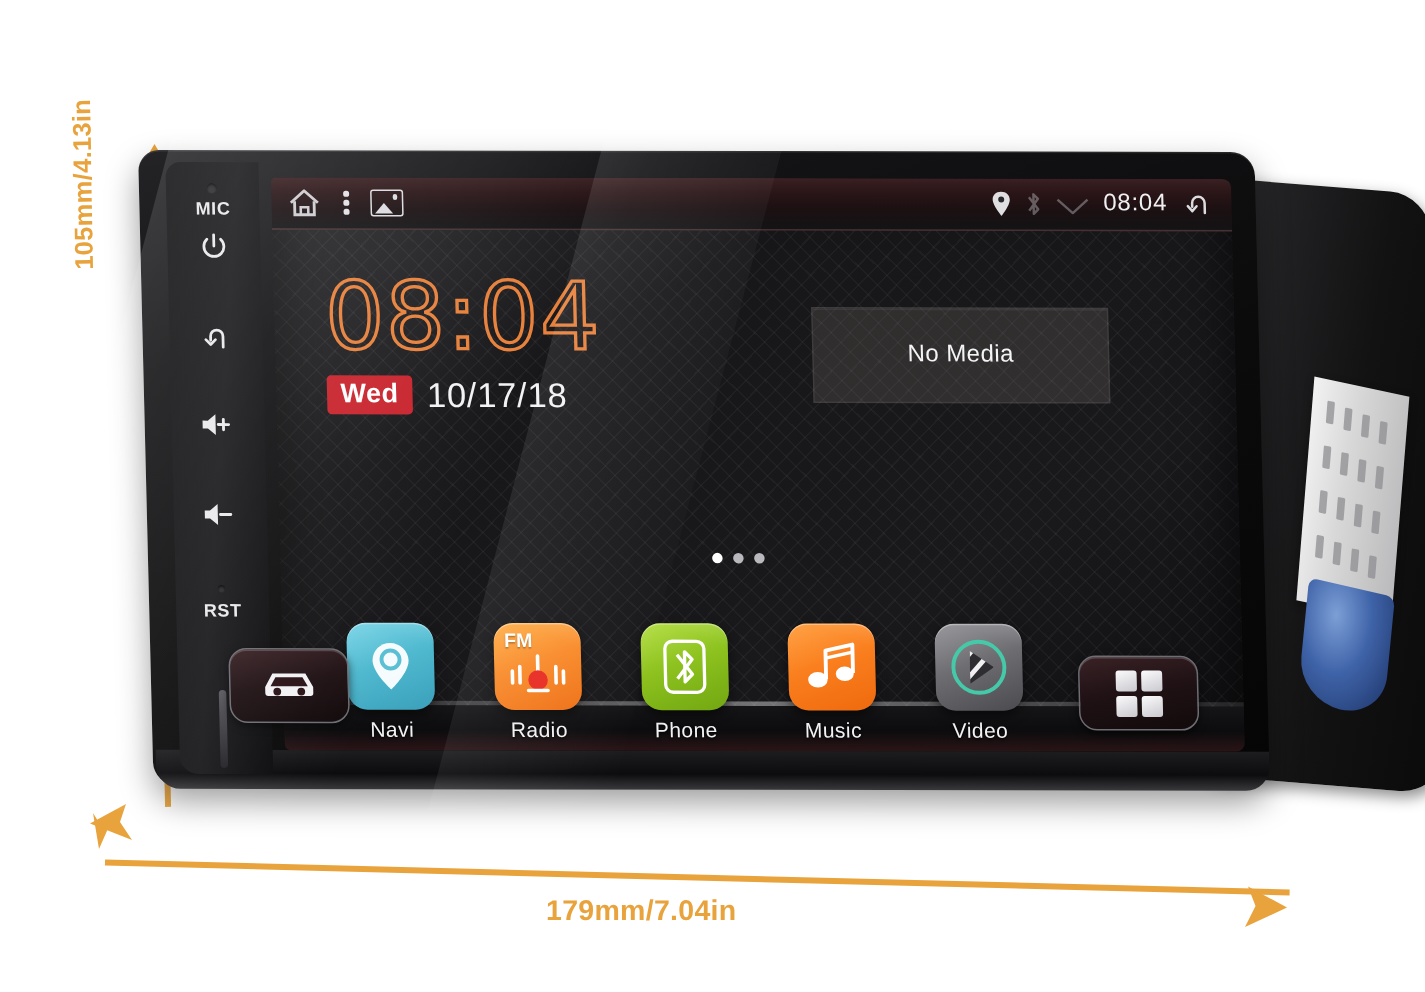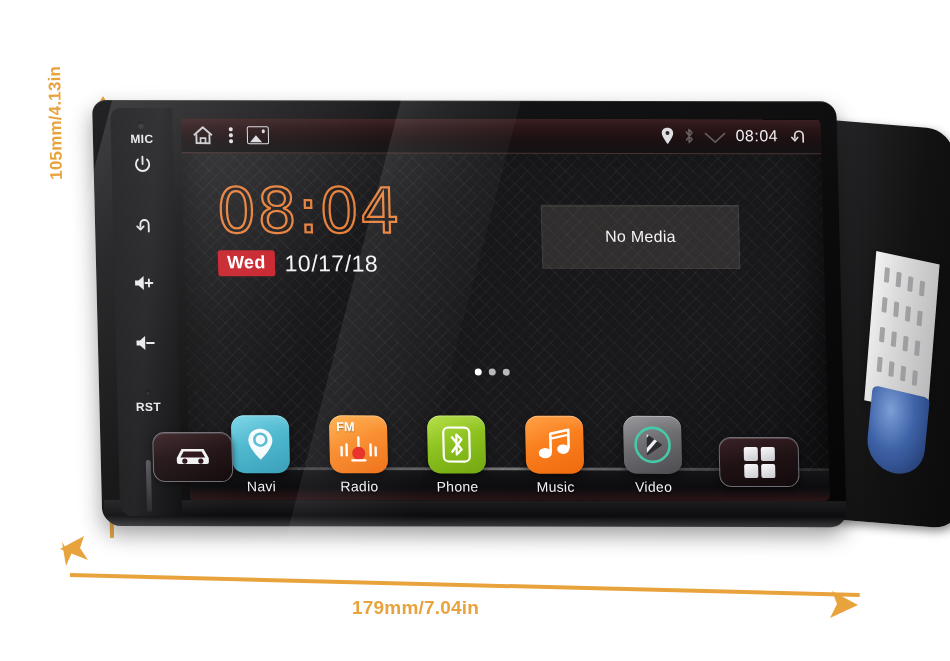--- a/index.html
+++ b/index.html
@@ -15,21 +15,21 @@
              transform:rotate(-1.2deg);transform-origin:top center;}
   #vdim-arrow-top{position:absolute;left:92px;top:96px;width:22px;height:20px;}
   #vdim-arrow-bot{position:absolute;left:58px;top:528px;width:42px;height:40px;}
   #vdim-label{left:47px;top:180px;font-size:17px;
               transform:rotate(-90deg) rotate(-1deg);transform-origin:left top;
               letter-spacing:.2px;}
 
   #hdim-line{left:70px;top:573px;width:790px;height:4px;
              transform:rotate(1.45deg);transform-origin:left center;}
   #hdim-arrow-right{position:absolute;left:816px;top:583px;width:44px;height:40px;}
-  #hdim-label{left:352px;top:597px;font-size:19px;letter-spacing:.2px;}
+  #hdim-label{left:364px;top:597px;font-size:19px;letter-spacing:.2px;}
 
   
   #unit{position:absolute;left:92px;top:100px;width:780px;height:440px;
         transform:rotate(-1.4deg) skewY(1.5deg);transform-origin:left top;}
 
   
   #side-shell{position:absolute;left:700px;top:22px;width:160px;height:400px;
       background:linear-gradient(100deg,#3b3b3d 0%,#232325 25%,#121213 60%,#0a0a0b 100%);
       border-radius:10px 26px 30px 10px;
       transform:skewY(4.5deg);

